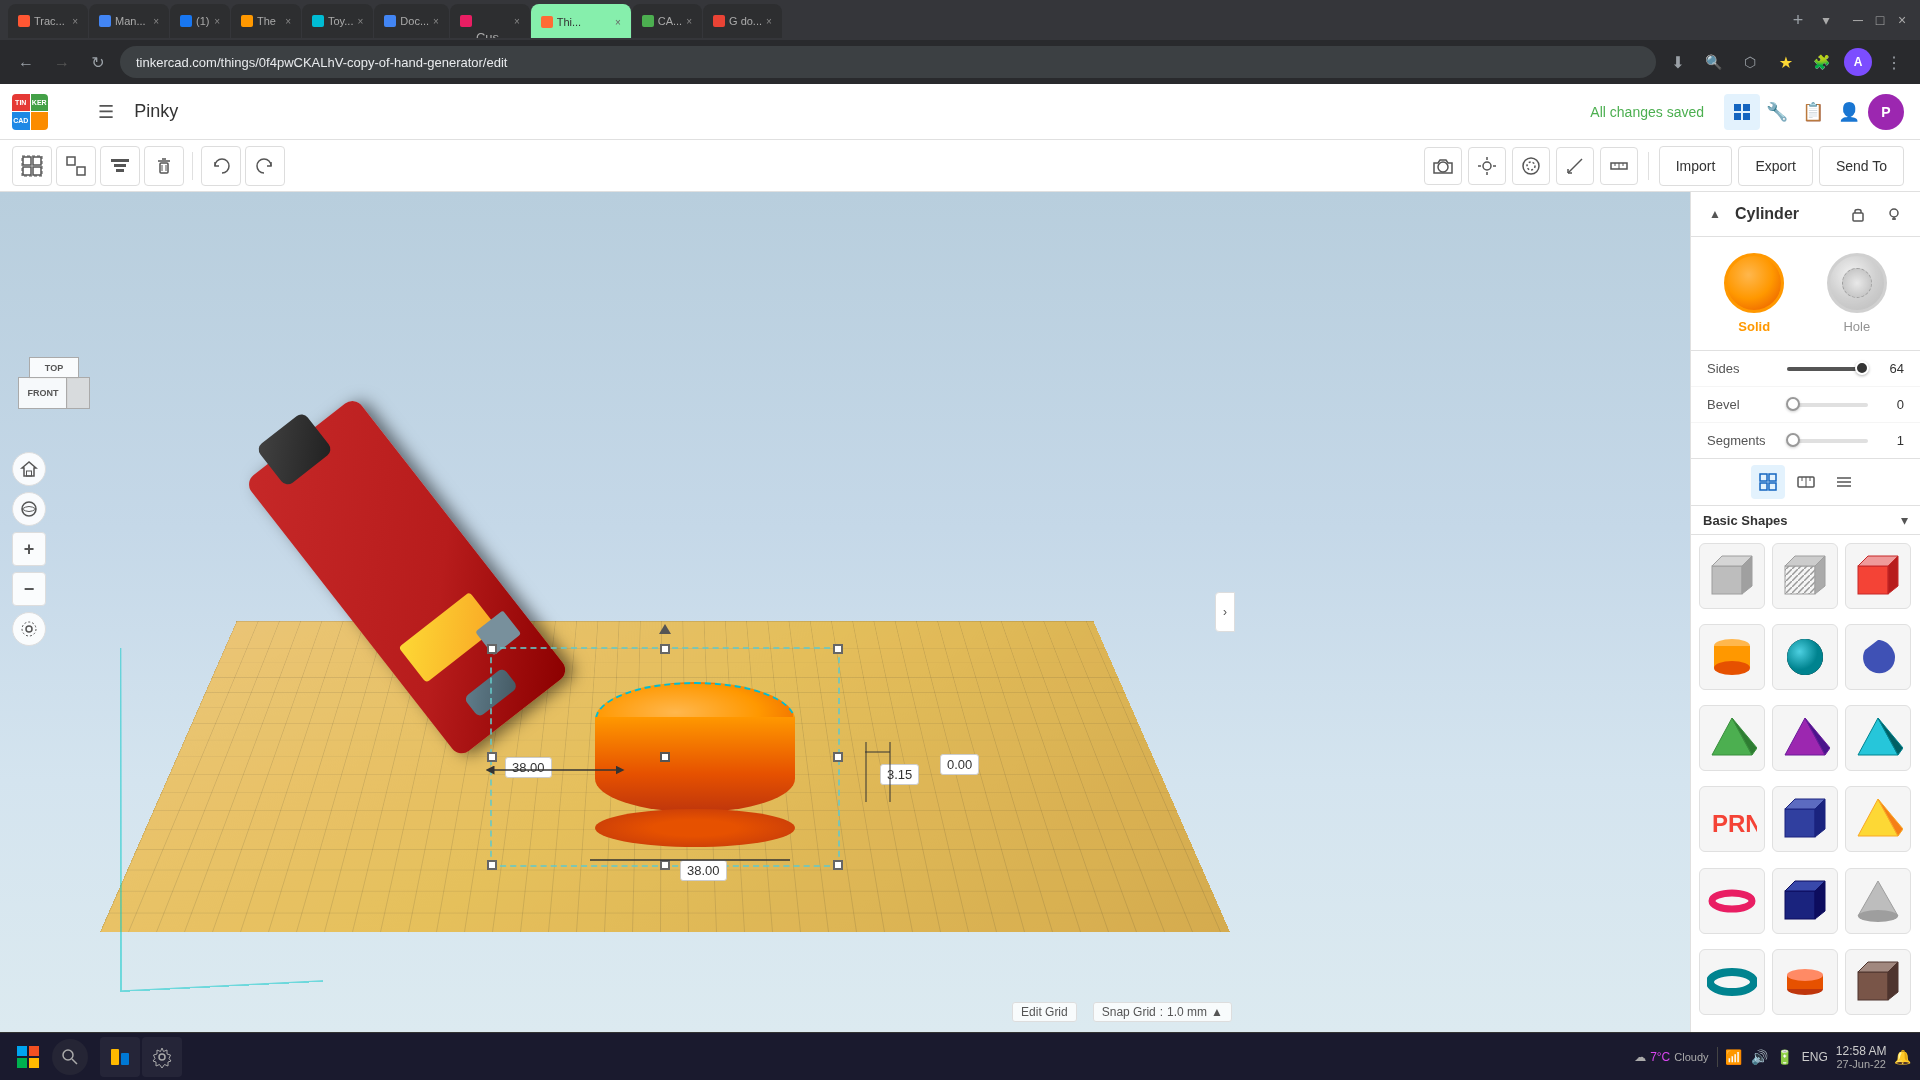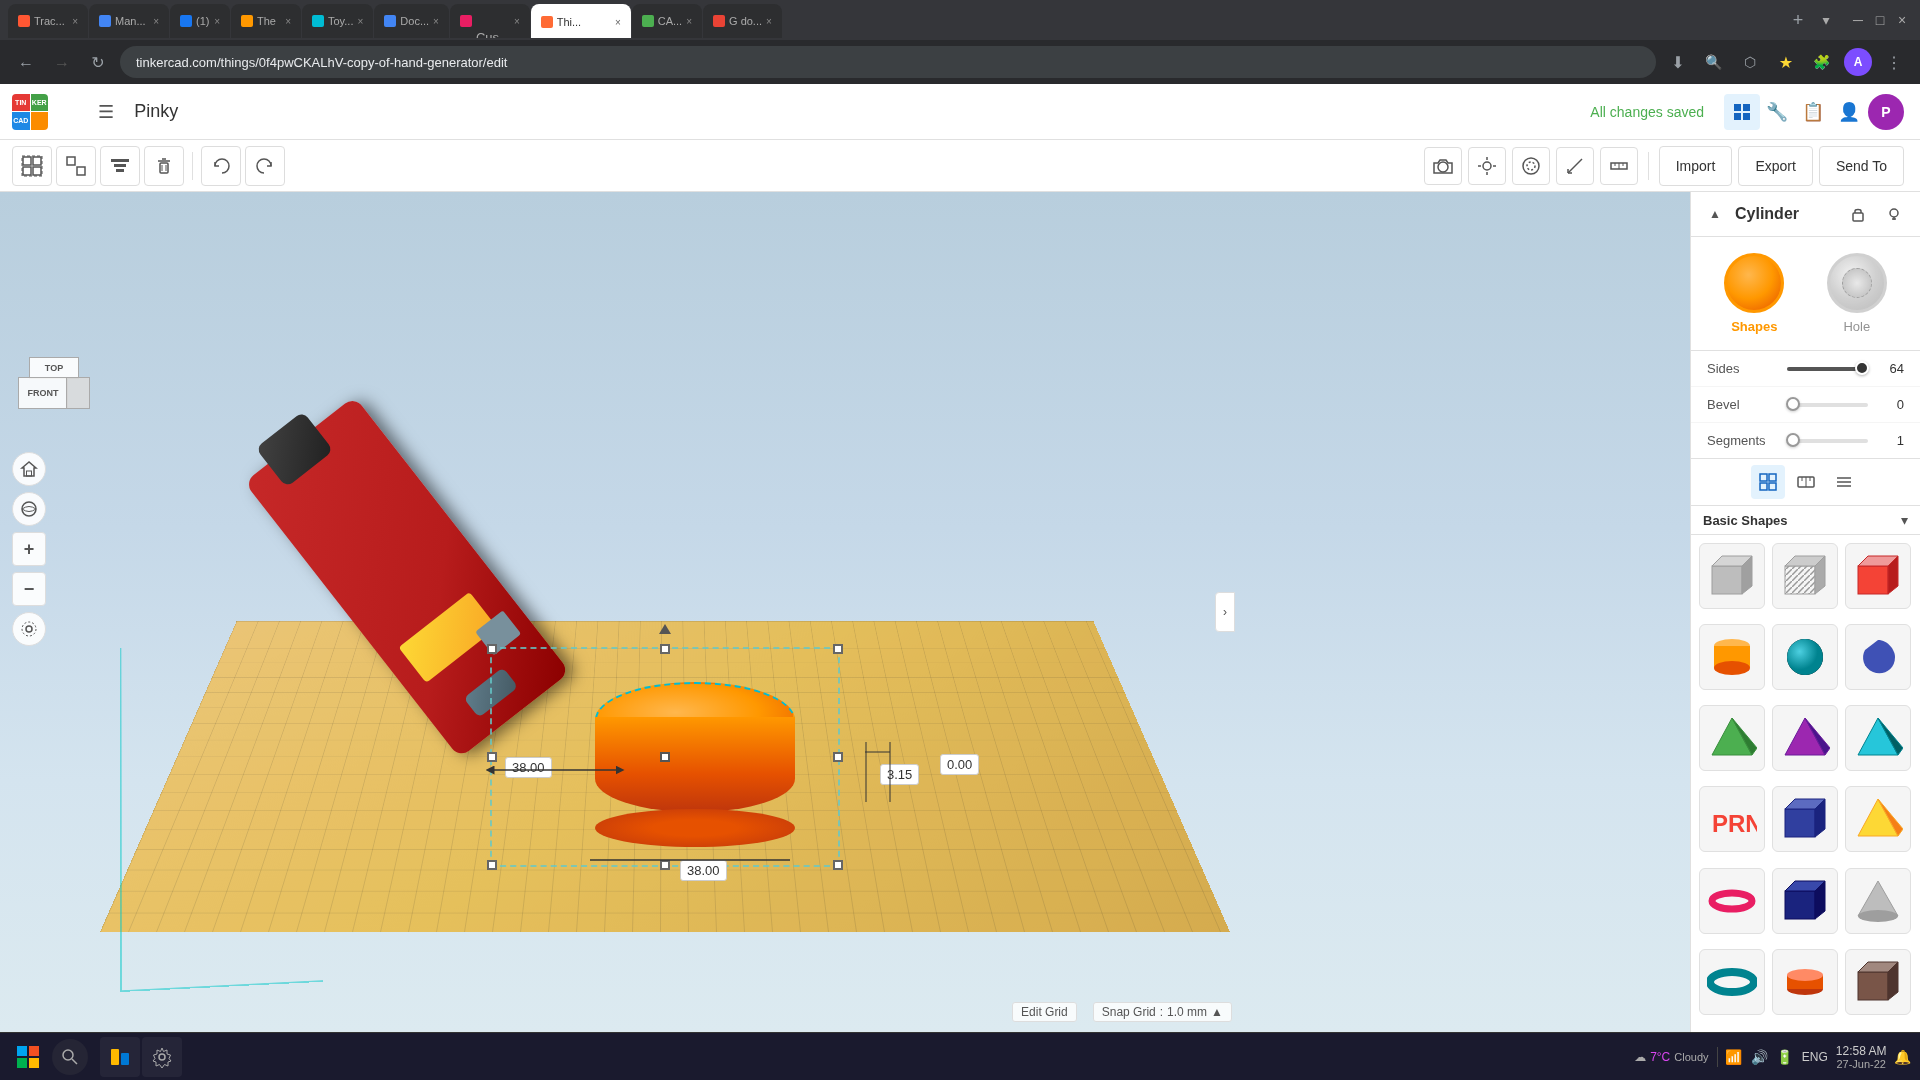--- a/index.html
+++ b/index.html
@@ -41,21 +41,21 @@
       <div style="display:flex;align-items:center;background:#2d2e30;border-radius:8px 8px 0 0;padding:0 10px;height:34px;font-size:11px;color:#aaa;gap:4px;min-width:70px;max-width:100px;">
         <div style="width:12px;height:12px;background:#4285f4;border-radius:2px;flex-shrink:0;"></div>
         <span style="overflow:hidden;text-overflow:ellipsis;white-space:nowrap;font-size:11px;">Doc...</span>
         <span style="margin-left:auto;font-size:10px;color:#888;">×</span>
       </div>
       <div style="display:flex;align-items:center;background:#2d2e30;border-radius:8px 8px 0 0;padding:0 10px;height:34px;font-size:11px;color:#aaa;gap:4px;min-width:70px;max-width:100px;">
         <div style="width:12px;height:12px;background:#e91e63;border-radius:2px;flex-shrink:0;"></div>
         <span style="overflow:hidden;text-overflow:ellipsis;white-space:nowrap;font-size:13px;margin-top:32px;">Cus...</span>
         <span style="margin-left:auto;font-size:10px;color:#888;">×</span>
       </div>
-      <div style="display:flex;align-items:center;background:#ffffff;border-radius:8px 8px 0 0;padding:0 10px;height:36px;font-size:11px;color:#333;gap:4px;min-width:100px;max-width:140px;position:relative;top:2px;">
+      <div style="display:flex;align-items:center;background:#86efac;border-radius:8px 8px 0 0;padding:0 10px;height:36px;font-size:11px;color:#333;gap:4px;min-width:100px;max-width:140px;position:relative;top:2px;">
         <div style="width:12px;height:12px;background:#ff6b35;border-radius:2px;flex-shrink:0;"></div>
         <span style="overflow:hidden;text-overflow:ellipsis;white-space:nowrap;font-size:11px;">Thi...</span>
         <span style="margin-left:auto;font-size:10px;color:#666;">×</span>
       </div>
       <div style="display:flex;align-items:center;background:#2d2e30;border-radius:8px 8px 0 0;padding:0 10px;height:34px;font-size:11px;color:#aaa;gap:4px;min-width:70px;max-width:100px;">
         <div style="width:12px;height:12px;background:#4caf50;border-radius:2px;flex-shrink:0;"></div>
         <span style="overflow:hidden;text-overflow:ellipsis;white-space:nowrap;font-size:11px;">CA...</span>
         <span style="margin-left:auto;font-size:10px;color:#888;">×</span>
       </div>
       <div style="display:flex;align-items:center;background:#2d2e30;border-radius:8px 8px 0 0;padding:0 10px;height:34px;font-size:11px;color:#aaa;gap:4px;min-width:70px;max-width:100px;">
@@ -378,21 +378,21 @@
               <line x1="8" y1="11" x2="8" y2="14" stroke="#555" stroke-width="1.5"></line>
               <line x1="6" y1="13" x2="10" y2="13" stroke="#555" stroke-width="1.5"></line>
             </svg>
         </div>
       </div>
 
       <div style="display:flex;justify-content:space-around;padding:16px 12px;border-bottom:1px solid #e0e0e0;">
         <div style="display:flex;flex-direction:column;align-items:center;gap:6px;cursor:pointer;">
           <div style="width:60px;height:60px;border-radius:50%;background:radial-gradient(circle at 40% 35%,#ffb74d,#ff9800 50%,#e65100);border:3px solid #ff9800;display:flex;align-items:center;justify-content:center;">
           </div>
-          <span style="font-size:13px;color:#ff9800;font-weight:600;">Shapes</span>
+          <span style="font-size:13px;color:#ff9800;font-weight:600;">Solid</span>
         </div>
         <div style="display:flex;flex-direction:column;align-items:center;gap:6px;cursor:pointer;opacity:0.7;">
           <div style="width:60px;height:60px;border-radius:50%;background:radial-gradient(circle at 40% 35%,#eeeeee,#bdbdbd 50%,#9e9e9e);border:3px solid #bdbdbd;display:flex;align-items:center;justify-content:center;">
             <div style="width:30px;height:30px;border-radius:50%;background:radial-gradient(circle,#e0e0e0,#9e9e9e);border:1px dashed #777;"></div>
           </div>
           <span style="font-size:13px;color:#666;">Hole</span>
         </div>
       </div>
 
       <div style="border-bottom:1px solid #e0e0e0;">

